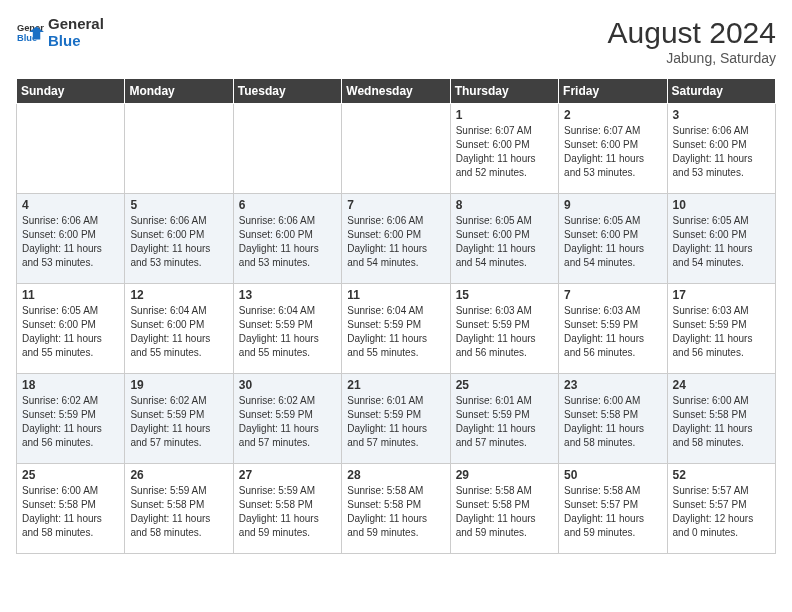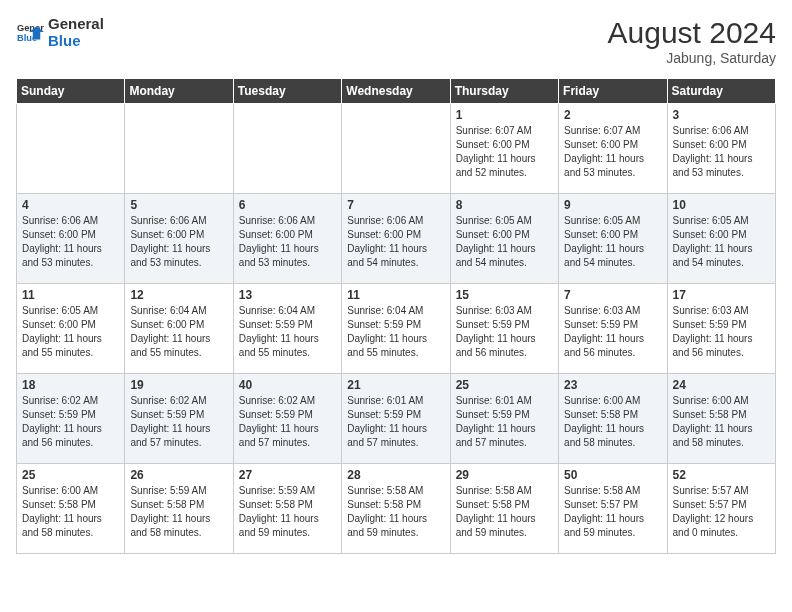--- a/index.html
+++ b/index.html
@@ -204,21 +204,21 @@
       <tr>
         <td>
           <span class="day-num">18</span>
           <div class="cell-info">Sunrise: 6:02 AM<br>Sunset: 5:59 PM<br>Daylight: 11 hours and 56 minutes.</div>
         </td>
         <td>
           <span class="day-num">19</span>
           <div class="cell-info">Sunrise: 6:02 AM<br>Sunset: 5:59 PM<br>Daylight: 11 hours and 57 minutes.</div>
         </td>
         <td>
-          <span class="day-num">40</span>
+          <span class="day-num">30</span>
           <div class="cell-info">Sunrise: 6:02 AM<br>Sunset: 5:59 PM<br>Daylight: 11 hours and 57 minutes.</div>
         </td>
         <td>
           <span class="day-num">21</span>
           <div class="cell-info">Sunrise: 6:01 AM<br>Sunset: 5:59 PM<br>Daylight: 11 hours and 57 minutes.</div>
         </td>
         <td>
           <span class="day-num">25</span>
           <div class="cell-info">Sunrise: 6:01 AM<br>Sunset: 5:59 PM<br>Daylight: 11 hours and 57 minutes.</div>
         </td>

